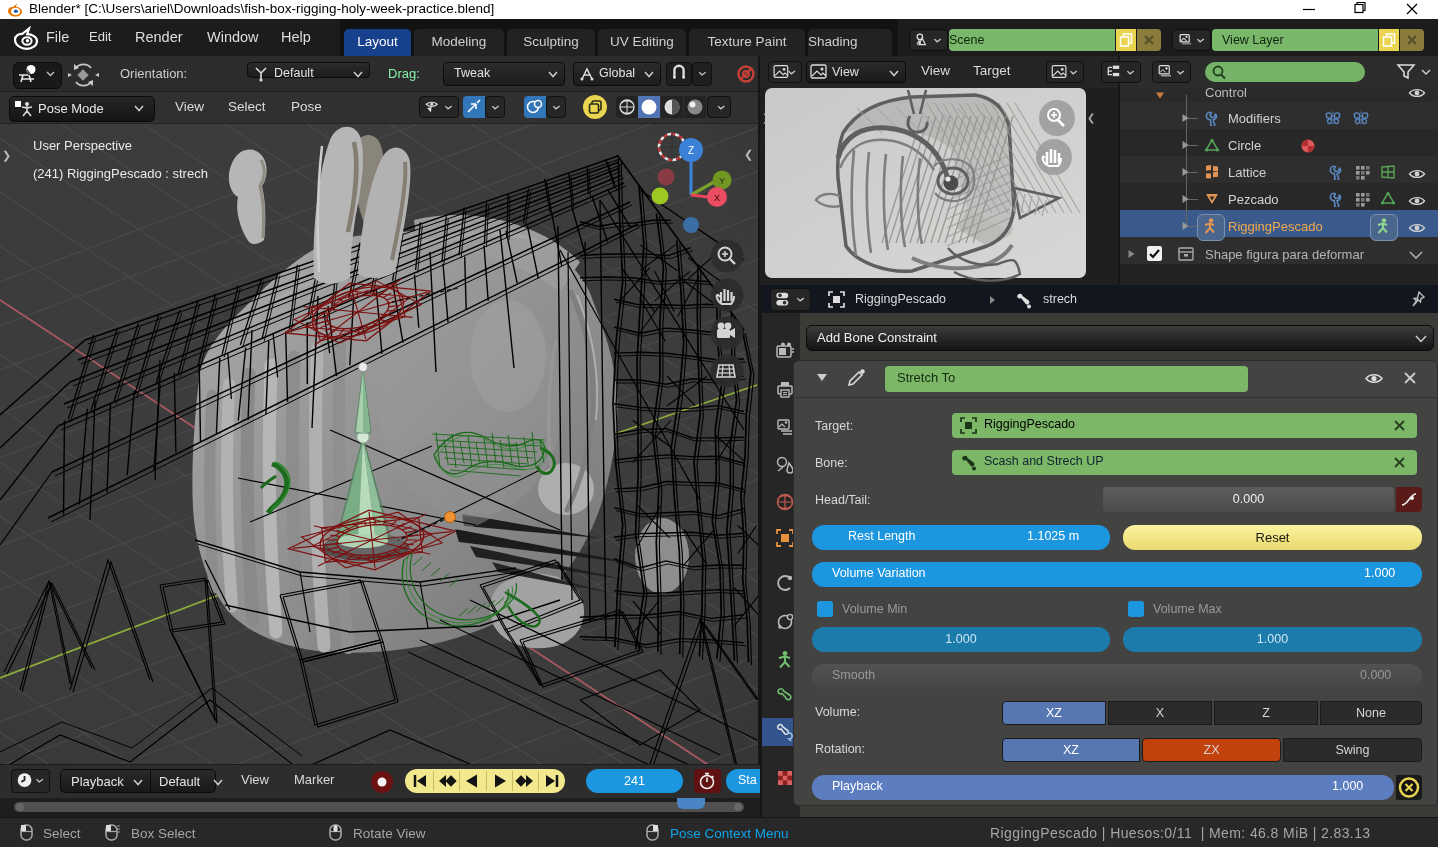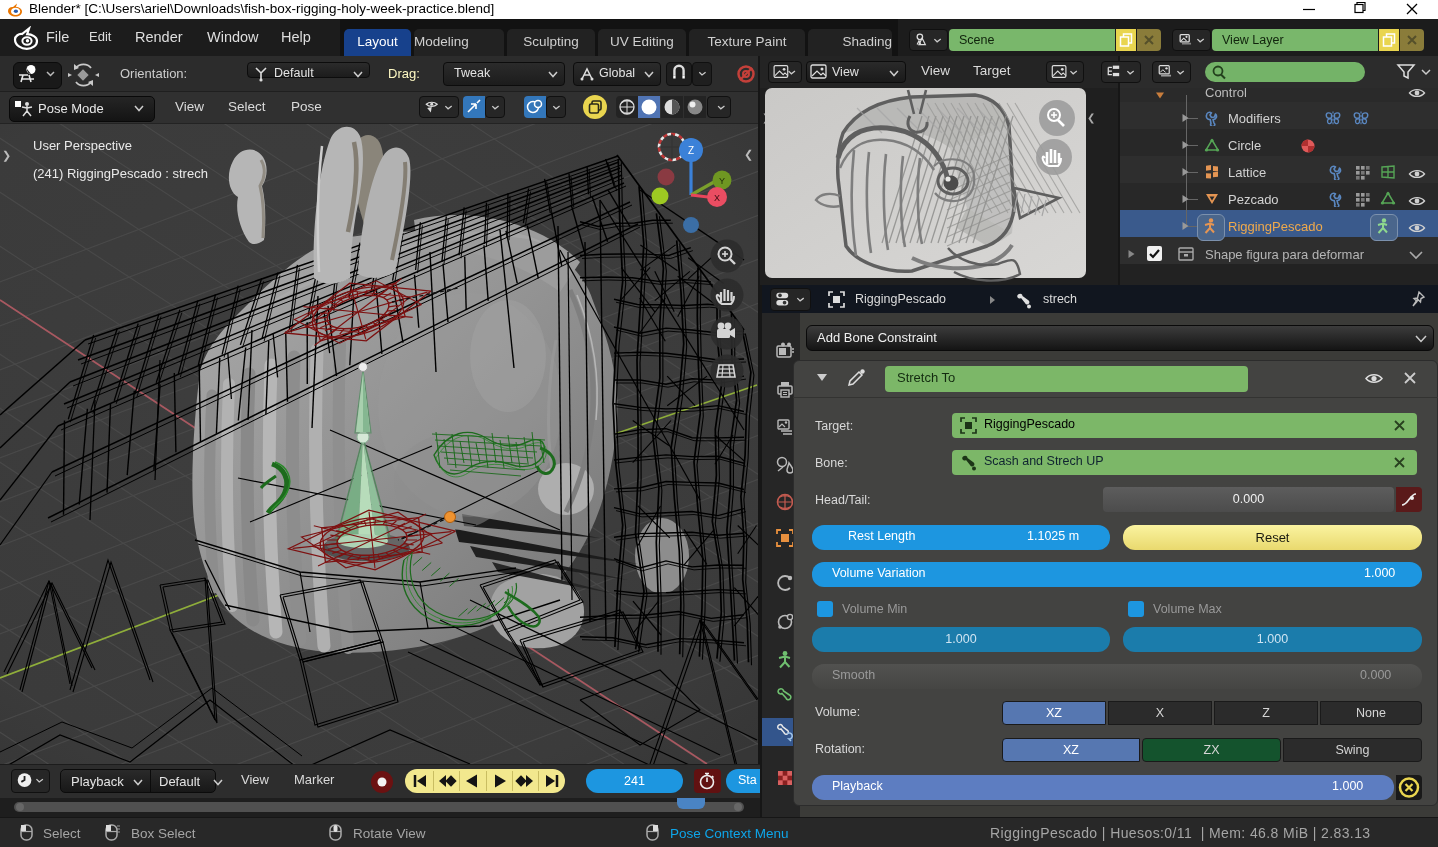--- a/index.html
+++ b/index.html
@@ -24,32 +24,32 @@
       <ellipse cx="15" cy="15" rx="4.6" ry="3.7" fill="none" stroke="#fff" stroke-width="2"></ellipse>
       <circle cx="15.5" cy="14.7" r="1.7" fill="#fff"></circle>
     </svg>
 <div class="abs" style="left:46px;top:29px;font-size:14.5px;color:#dedede">File</div>
 <div class="abs" style="left:89px;top:29px;font-size:13px;color:#dedede">Edit</div>
 <div class="abs" style="left:135px;top:29px;font-size:14.5px;color:#dedede">Render</div>
 <div class="abs" style="left:207px;top:29px;font-size:14.5px;color:#dedede">Window</div>
 <div class="abs" style="left:281px;top:29px;font-size:14.5px;color:#dedede">Help</div>
 <div class="abs" style="left:340px;top:19px;width:558px;height:37px;background:#121212"></div>
 <div class="abs" style="left:344px;top:29px;width:67px;height:27px;background:#17418c;border-radius:5px 5px 0 0;color:#fff;font-size:13.5px;text-align:center;line-height:26px">Layout</div>
-<div class="abs" style="left:414px;top:29px;width:90px;height:27px;background:#222222;border-radius:5px 5px 0 0;color:#cfcfcf;font-size:13.5px;text-align:left;line-height:26px">Modeling</div>
+<div class="abs" style="left:414px;top:29px;width:90px;height:27px;background:#222222;border-radius:5px 5px 0 0;color:#cfcfcf;font-size:13.5px;text-align:center;line-height:26px">Modeling</div>
 <div class="abs" style="left:507px;top:29px;width:88px;height:27px;background:#222222;border-radius:5px 5px 0 0;color:#cfcfcf;font-size:13.5px;text-align:center;line-height:26px">Sculpting</div>
 <div class="abs" style="left:598px;top:29px;width:88px;height:27px;background:#222222;border-radius:5px 5px 0 0;color:#cfcfcf;font-size:13.5px;text-align:center;line-height:26px">UV Editing</div>
 <div class="abs" style="left:689px;top:29px;width:116px;height:27px;background:#222222;border-radius:5px 5px 0 0;color:#cfcfcf;font-size:13.5px;text-align:center;line-height:26px">Texture Paint</div>
-<div class="abs" style="left:808px;top:29px;width:84px;height:27px;background:#222222;border-radius:5px 5px 0 0;color:#cfcfcf;font-size:13.5px;text-align:right;line-height:26px">Shading</div>
+<div class="abs" style="left:808px;top:29px;width:84px;height:27px;background:#222222;border-radius:5px 5px 0 0;color:#cfcfcf;font-size:13.5px;text-align:left;line-height:26px">Shading</div>
 <div class="abs" style="left:909px;top:29px;width:39px;height:22px;background:#262626;border-radius:4px;border:1px solid #101010;box-sizing:border-box"><svg width="37" height="20" viewBox="0 0 39 22">
       <circle cx="10" cy="7.5" r="3" fill="none" stroke="#ddd" stroke-width="1.4"></circle>
       <path d="M 13,16 L 16.5,9 L 20,16 Z" fill="none" stroke="#ddd" stroke-width="1.3" transform="translate(-4,0)"></path>
       <path d="M 7,16 L 9,12 L 11,16" fill="none" stroke="#ddd" stroke-width="1.3"></path>
       <path d="M 26,9 L 29,12 L 33,9" stroke="#ccc" stroke-width="1.4" fill="none" transform="translate(0,1)"></path>
     </svg></div>
-<div class="abs" style="left:949px;top:29px;width:166px;height:22px;background:#79b76b;border-radius:4px 0 0 4px;color:#10230c;font-size:12.5px;line-height:22px;padding-left:10px;box-sizing:border-box">Scene</div>
+<div class="abs" style="left:949px;top:29px;width:166px;height:22px;background:#79b76b;border-radius:4px 0 0 4px;color:#10230c;font-size:12.5px;line-height:22px;box-sizing:border-box">Scene</div>
 <div class="abs" style="left:1116px;top:29px;width:20px;height:22px;background:#e9d54f"><svg width="20" height="22" viewBox="0 0 20 22">
       <rect x="7.5" y="5" width="8" height="9" fill="none" stroke="#fff" stroke-width="1.5"></rect>
       <rect x="4.5" y="8" width="8" height="9" fill="#e9d54f" stroke="#fff" stroke-width="1.5"></rect>
     </svg></div>
 <div class="abs" style="left:1137px;top:29px;width:24px;height:22px;background:#8a7c3a;border-radius:0 4px 4px 0"><svg width="24" height="22">
       <path d="M 8,7 L 16,15 M 16,7 L 8,15" stroke="#55502a" stroke-width="2"></path>
     </svg></div>
 <div class="abs" style="left:1172px;top:29px;width:39px;height:22px;background:#262626;border-radius:4px;border:1px solid #101010;box-sizing:border-box"><svg width="37" height="20" viewBox="0 0 39 22">
       <rect x="7" y="5" width="10" height="8" rx="1" fill="none" stroke="#ddd" stroke-width="1.4"></rect>
       <circle cx="14" cy="7.5" r="1.2" fill="#ddd"></circle>
@@ -86,21 +86,21 @@
 <div class="abs" style="left:247px;top:62px;width:123px;height:16px;background:linear-gradient(#2b2b2b,#1c1c1c);border:1px solid #0c0c0c;border-radius:4px;box-sizing:border-box">
     <svg class="abs" style="left:4px;top:2px" width="18" height="18" viewBox="0 0 18 18">
       <path d="M 9,15 L 9,8 M 9,8 L 4,3 M 9,8 L 14,3" stroke="#ddd" stroke-width="1.6" fill="none"></path>
       <circle cx="9" cy="15" r="1.6" fill="#ddd"></circle>
     </svg>
     <div class="abs" style="left:26px;top:3px;font-size:12.5px;color:#e3e3e3">Default</div>
     <svg class="abs" style="left:105px;top:8px" width="12" height="8">
       <path d="M 1,1 L 5,5.5 L 9,1" stroke="#ccc" stroke-width="1.5" fill="none"></path>
     </svg>
   </div>
-<div class="abs" style="left:388px;top:66px;font-size:13px;color:#fef9c3">Drag:</div>
+<div class="abs" style="left:388px;top:66px;font-size:13px;color:#86efac">Drag:</div>
 <div class="abs" style="left:443px;top:62px;width:122px;height:24px;background:linear-gradient(#2b2b2b,#1c1c1c);border:1px solid #0c0c0c;border-radius:4px;box-sizing:border-box">
     <div class="abs" style="left:10px;top:3px;font-size:12.5px;color:#e3e3e3">Tweak</div>
     <svg class="abs" style="left:104px;top:8px" width="12" height="8">
       <path d="M 1,1 L 5,5.5 L 9,1" stroke="#ccc" stroke-width="1.5" fill="none"></path>
     </svg>
   </div>
 <div class="abs" style="left:573px;top:62px;width:88px;height:24px;background:linear-gradient(#2b2b2b,#1c1c1c);border:1px solid #0c0c0c;border-radius:4px;box-sizing:border-box">
     <svg class="abs" style="left:4px;top:2px" width="18" height="18" viewBox="0 0 18 18">
       <path d="M 4,14 L 9,4 L 14,14 M 6,10 L 12,10" stroke="#ddd" stroke-width="1.5" fill="none"></path>
       <circle cx="4" cy="14" r="1.5" fill="#ddd"></circle>
@@ -1159,21 +1159,21 @@
     <div class="abs" style="left:20px;top:4px;font-size:12.5px;color:#9a9a9a">Smooth</div>
     <div class="abs" style="left:548px;top:4px;font-size:12.5px;color:#9a9a9a">0.000</div>
   </div>
 <div class="abs" style="left:815px;top:705px;font-size:12.5px;color:#d8d8d8">Volume:</div>
 <div class="abs" style="left:1002px;top:701px;width:104px;height:24px;background:#5677b1;border:1px solid #1a1a1a;border-radius:4px 0 0 4px;box-sizing:border-box;text-align:center;font-size:12.5px;color:#fff;line-height:22px">XZ</div>
 <div class="abs" style="left:1108px;top:701px;width:104px;height:24px;background:#2b2b2b;border:1px solid #1a1a1a;border-radius:0;box-sizing:border-box;text-align:center;font-size:12.5px;color:#d5d5d5;line-height:22px">X</div>
 <div class="abs" style="left:1214px;top:701px;width:104px;height:24px;background:#2b2b2b;border:1px solid #1a1a1a;border-radius:0;box-sizing:border-box;text-align:center;font-size:12.5px;color:#d5d5d5;line-height:22px">Z</div>
 <div class="abs" style="left:1320px;top:701px;width:102px;height:24px;background:#2b2b2b;border:1px solid #1a1a1a;border-radius:0 4px 4px 0;box-sizing:border-box;text-align:center;font-size:12.5px;color:#d5d5d5;line-height:22px">None</div>
 <div class="abs" style="left:815px;top:742px;font-size:12.5px;color:#d8d8d8">Rotation:</div>
 <div class="abs" style="left:1002px;top:738px;width:138px;height:24px;background:#5677b1;border:1px solid #1a1a1a;border-radius:4px 0 0 4px;box-sizing:border-box;text-align:center;font-size:12.5px;color:#fff;line-height:22px">XZ</div>
-<div class="abs" style="left:1142px;top:738px;width:139px;height:24px;background:#14532d;border:1px solid #1a1a1a;border-radius:4px;box-sizing:border-box;text-align:center;font-size:12.5px;color:#d5d5d5;line-height:22px">ZX</div>
+<div class="abs" style="left:1142px;top:738px;width:139px;height:24px;background:#c2410c;border:1px solid #1a1a1a;border-radius:4px;box-sizing:border-box;text-align:center;font-size:12.5px;color:#d5d5d5;line-height:22px">ZX</div>
 <div class="abs" style="left:1283px;top:738px;width:139px;height:24px;background:#2b2b2b;border:1px solid #1a1a1a;border-radius:0 4px 4px 0;box-sizing:border-box;text-align:center;font-size:12.5px;color:#d5d5d5;line-height:22px">Swing</div>
 <div class="abs" style="left:812px;top:775px;width:582px;height:25px;background:#5d7dc1;border-radius:12px">
     <div class="abs" style="left:20px;top:4px;font-size:12.5px;color:#fff">Playback</div>
     <div class="abs" style="left:520px;top:4px;font-size:12.5px;color:#fff">1.000</div>
   </div>
 <div class="abs" style="left:1396px;top:775px;width:26px;height:25px;background:#191919;border-radius:0 4px 4px 0"><svg width="26" height="25">
       <circle cx="13" cy="12.5" r="9" fill="#111" stroke="#e9d54f" stroke-width="2.5"></circle>
       <path d="M 9.5,9 L 16.5,16 M 16.5,9 L 9.5,16" stroke="#e9d54f" stroke-width="2.2"></path>
     </svg></div>
 <div class="abs" style="left:0;top:764px;width:760px;height:34px;background:#2d2d2d;border-top:1px solid #1c1c1c;box-sizing:border-box"></div>

